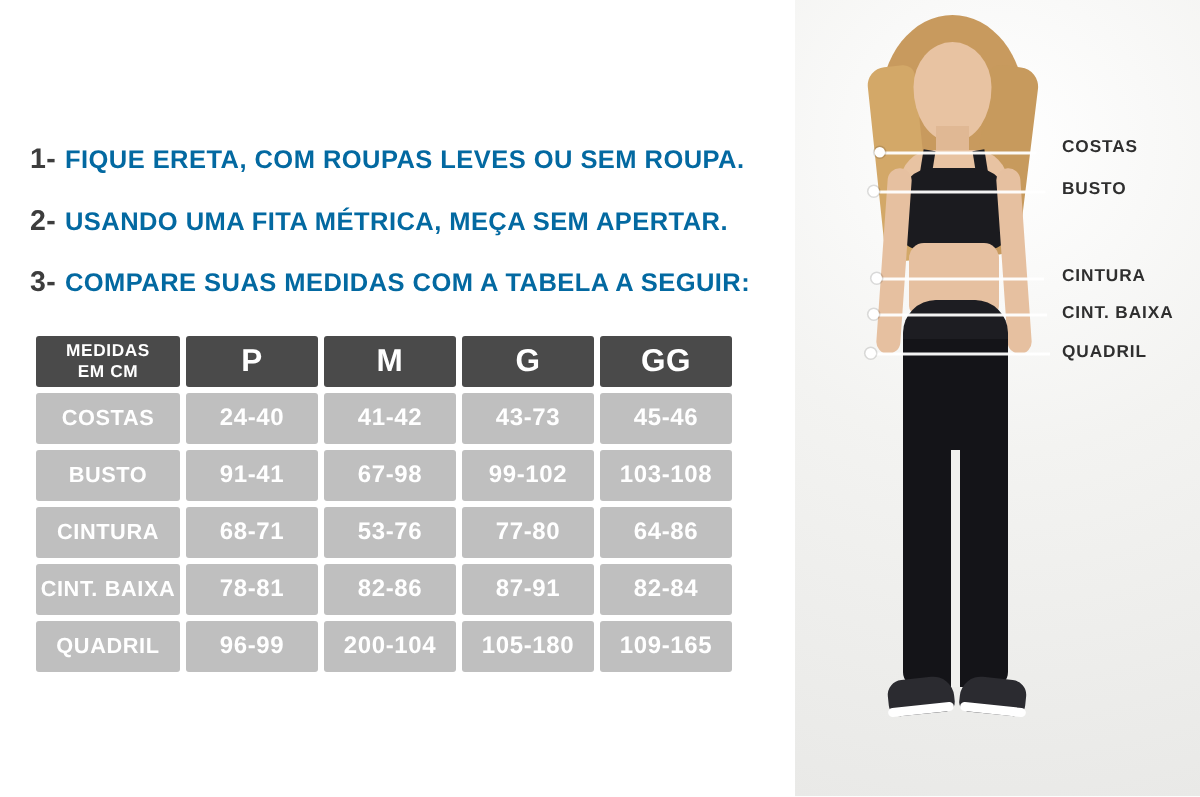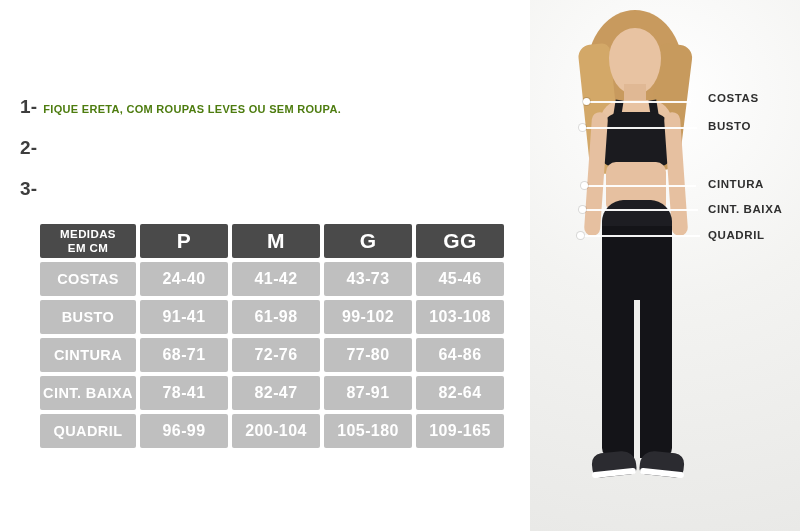--- a/index.html
+++ b/index.html
@@ -33,34 +33,33 @@
     white-space: nowrap;
   }
   .instruction-num {
     font-size: 19px;
     font-weight: bold;
     color: #3d3d3d;
     letter-spacing: 0.2px;
     margin-right: 6px;
   }
   .instruction-text {
-    font-size: 11px;
+    font-size: 17px;
     font-weight: bold;
-    color: #4d7c0f;
+    color: #0369a1;
     letter-spacing: 0.3px;
   }
 
   
   .size-table {
     position: absolute;
     left: 20px;
     top: 220px;
     border-collapse: separate;
     border-spacing: 4px;
-    margin-left: 16px;
   }
   .size-table td {
     background: #bfbfbf;
     color: #ffffff;
     text-align: center;
     vertical-align: middle;
     font-weight: bold;
     letter-spacing: 0.4px;
     border-radius: 2px;
     height: 34px;
@@ -312,23 +311,25 @@
 
 <div id="page">
 
   <div class="instructions">
     <div class="instruction-line">
       <span class="instruction-num">1-</span>
       <span class="instruction-text">FIQUE ERETA, COM ROUPAS LEVES OU SEM ROUPA.</span>
     </div>
     <div class="instruction-line">
       <span class="instruction-num">2-</span>
+      <span class="instruction-text">USANDO UMA FITA MÉTRICA, MEÇA SEM APERTAR.</span>
     </div>
     <div class="instruction-line">
       <span class="instruction-num">3-</span>
+      <span class="instruction-text">COMPARE SUAS MEDIDAS COM A TABELA A SEGUIR:</span>
     </div>
   </div>
 
   <table class="size-table">
     <tbody>
       <tr>
         <td class="corner">
           <div>MEDIDAS</div>
           <div>EM CM</div>
         </td>
@@ -342,39 +343,39 @@
         <td class="row-head">COSTAS</td>
         <td class="cell">24-40</td>
         <td class="cell">41-42</td>
         <td class="cell">43-73</td>
         <td class="cell">45-46</td>
       </tr>
 
       <tr>
         <td class="row-head">BUSTO</td>
         <td class="cell">91-41</td>
-        <td class="cell">61-98</td>
+        <td class="cell">67-98</td>
         <td class="cell">99-102</td>
         <td class="cell">103-108</td>
       </tr>
 
       <tr>
         <td class="row-head">CINTURA</td>
         <td class="cell">68-71</td>
-        <td class="cell">72-76</td>
+        <td class="cell">53-76</td>
         <td class="cell">77-80</td>
         <td class="cell">64-86</td>
       </tr>
 
       <tr>
         <td class="row-head">CINT. BAIXA</td>
-        <td class="cell">78-41</td>
-        <td class="cell">82-47</td>
+        <td class="cell">78-81</td>
+        <td class="cell">82-86</td>
         <td class="cell">87-91</td>
-        <td class="cell">82-64</td>
+        <td class="cell">82-84</td>
       </tr>
 
       <tr>
         <td class="row-head">QUADRIL</td>
         <td class="cell">96-99</td>
         <td class="cell">200-104</td>
         <td class="cell">105-180</td>
         <td class="cell">109-165</td>
       </tr>
     </tbody>

